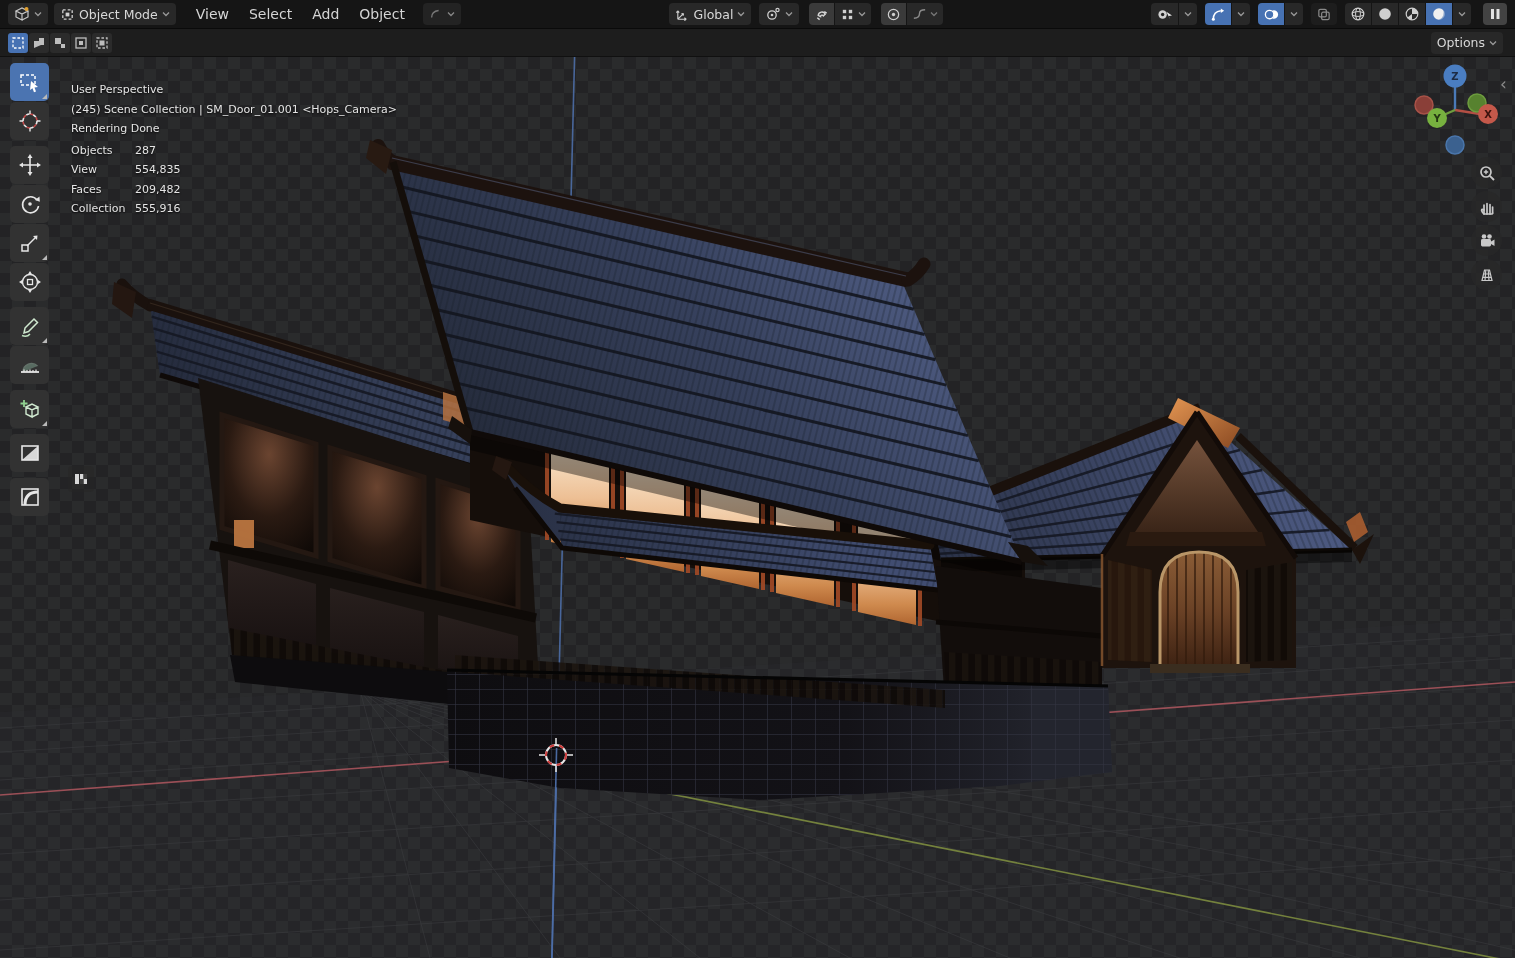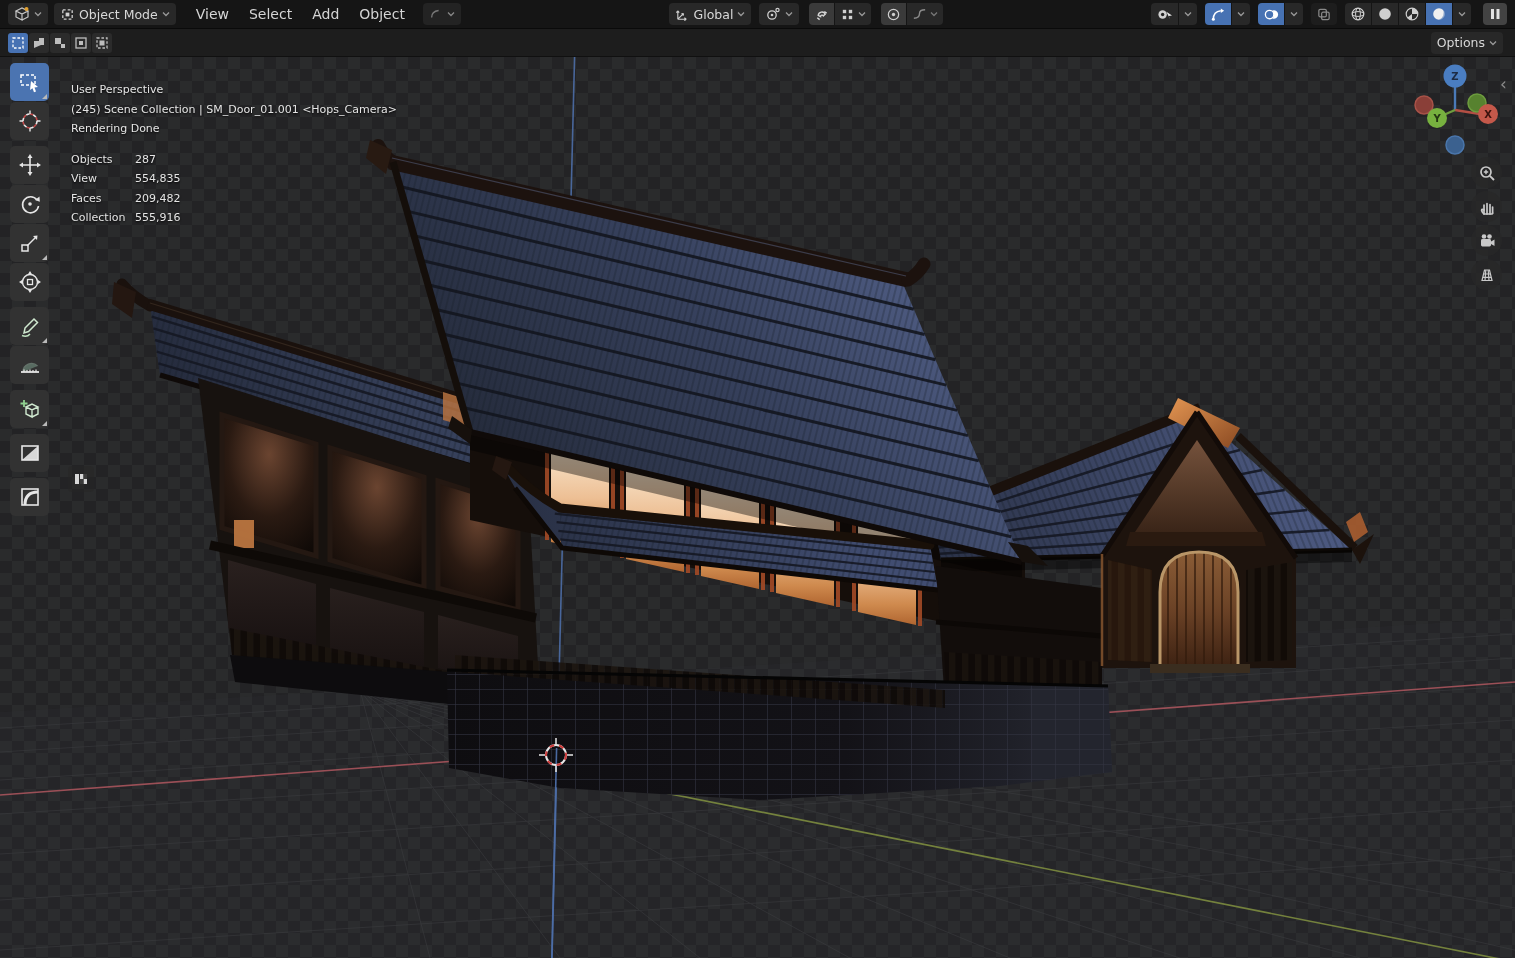--- a/index.html
+++ b/index.html
@@ -33,21 +33,21 @@
   .toolbar{position:absolute;left:10px;top:63px;z-index:20;display:flex;flex-direction:column;}
   .tool{width:39px;height:38px;background:#323232;border-radius:5px;margin-bottom:1px;
     display:flex;align-items:center;justify-content:center;position:relative;}
   .tool.active{background:#4b74b1;}
   .tool.gap{margin-top:5px;}
   .subtri{position:absolute;right:2px;bottom:2px;width:0;height:0;
     border-left:5px solid transparent;border-bottom:5px solid #b9b9b9;}
   
   .ovl{position:absolute;left:71px;top:80px;color:#e5e5e5;font-size:11px;z-index:10;
     text-shadow:0 1px 2px rgba(0,0,0,.9);line-height:19.5px;}
-  .stats{margin-top:11px;}
+  .stats{margin-top:2px;}
   .stats .lab{display:inline-block;width:64px;}
   
   .gizmo{position:absolute;left:1408px;top:62px;width:94px;height:96px;z-index:20;}
   .sidebtns{position:absolute;left:1471px;top:157px;z-index:20;display:flex;flex-direction:column;gap:3px;}
   .sbtn{width:31px;height:31px;border-radius:50%;background:rgba(40,40,40,.78);
     display:flex;align-items:center;justify-content:center;}
   .collapse{position:absolute;left:1500px;top:74px;color:#8b8b8b;font-size:17px;z-index:20;}
   .miniimg{position:absolute;left:68px;top:466px;width:26px;height:26px;border-radius:4px;
     background:rgba(38,38,38,.55);display:flex;align-items:center;justify-content:center;z-index:9;}
 </style>

